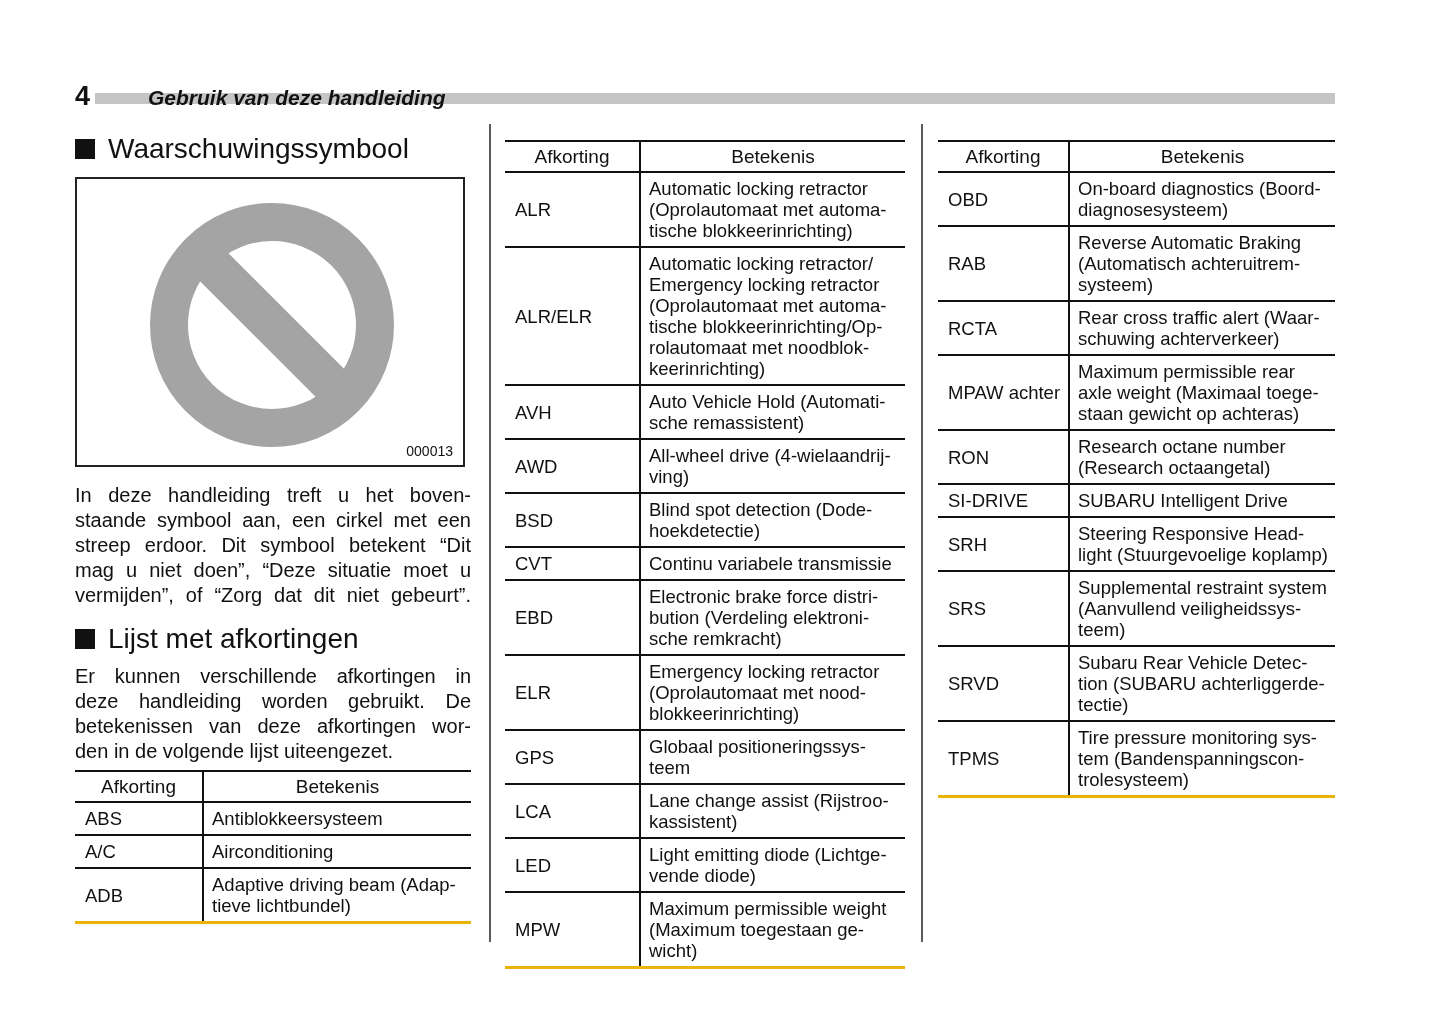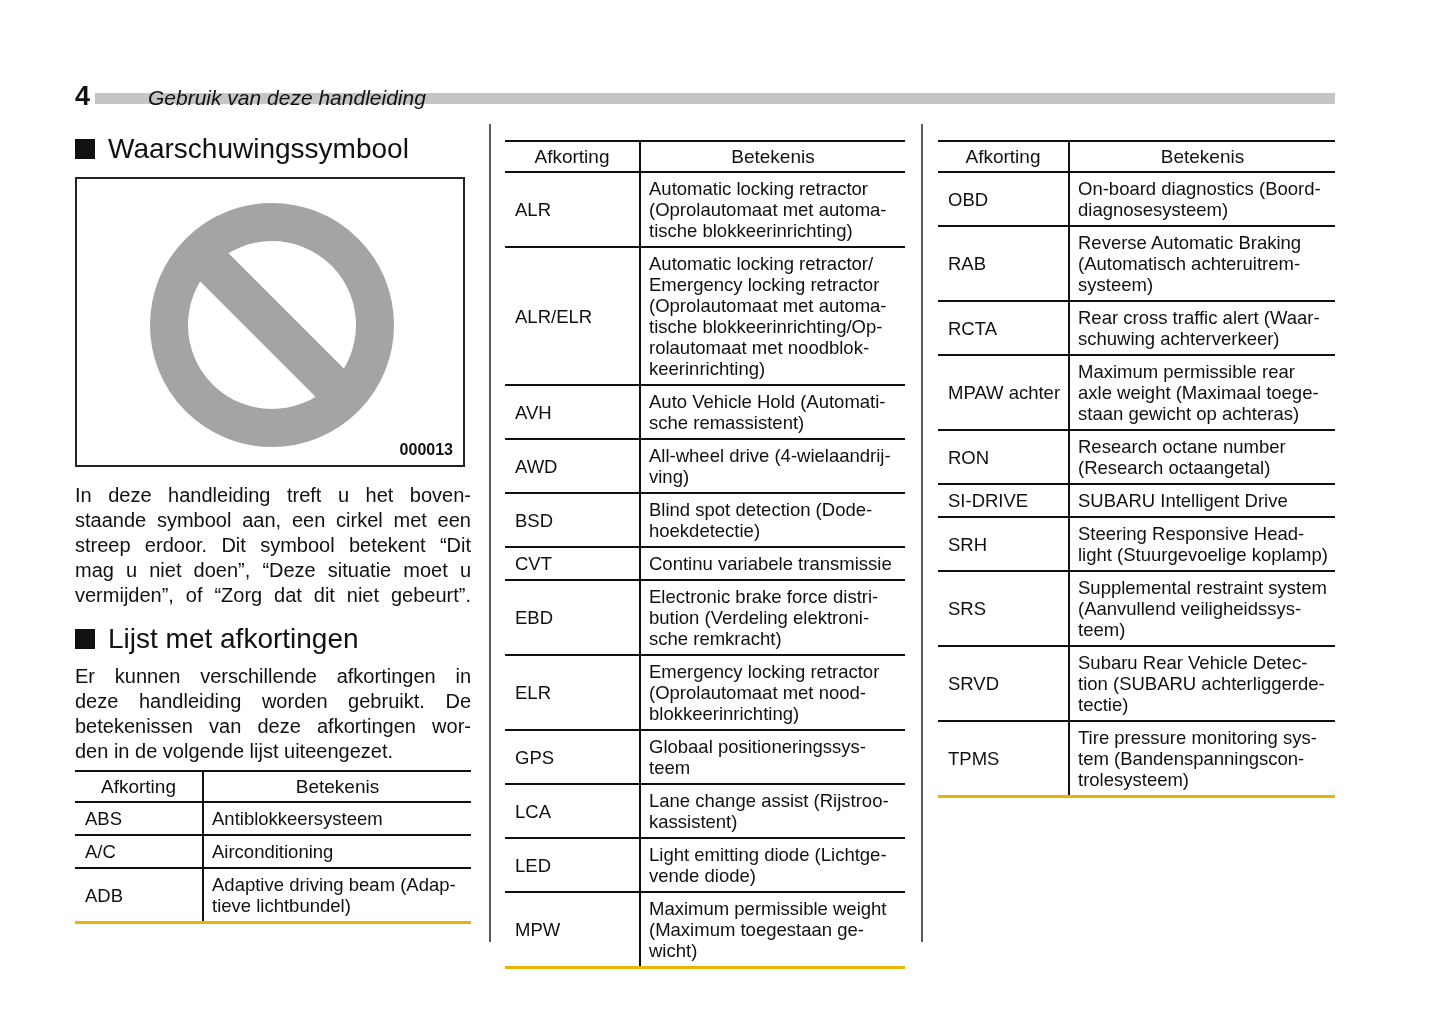--- a/index.html
+++ b/index.html
@@ -24,21 +24,21 @@
     background: #c5c5c5;
   }
   .pagenum {
     position: absolute;
     left: 75px; top: 81px;
     font-size: 27px; font-weight: bold;
   }
   .runtitle {
     position: absolute;
     left: 148px; top: 86px;
-    font-size: 21px; font-weight: normal; font-style: italic;
+    font-size: 21px; font-weight: bold; font-style: italic;
   }
 
   
   .vdivider {
     position: absolute;
     top: 124px; height: 818px; width: 2px;
     background: #5a5a5a;
   }
   .vdivider.d1 { left: 489px; }
   .vdivider.d2 { left: 921px; }
@@ -80,22 +80,21 @@
   .no-symbol .slash {
     position: absolute;
     left: 20px; top: 102px;
     width: 204px; height: 40px;
     background: #a4a4a4;
     transform: rotate(45deg);
   }
   .figure-code {
     position: absolute;
     right: 10px; bottom: 6px;
-    font-size: 16px;
-    font-weight: bold;
+    font-size: 14px;
   }
   .bodytext { margin-top: 16px; font-size: 20px; line-height: 25px; }
   .bodytext .jl { text-align: justify; text-align-last: justify; }
   .bodytext .jl.last { text-align: justify; text-align-last: left; }
   .sec-heading.second { margin: 15px 0 9px 0; }
   .bodytext.p2 { margin-top: 0; }
 
   
   table.abbr-table {
     border-collapse: collapse;

